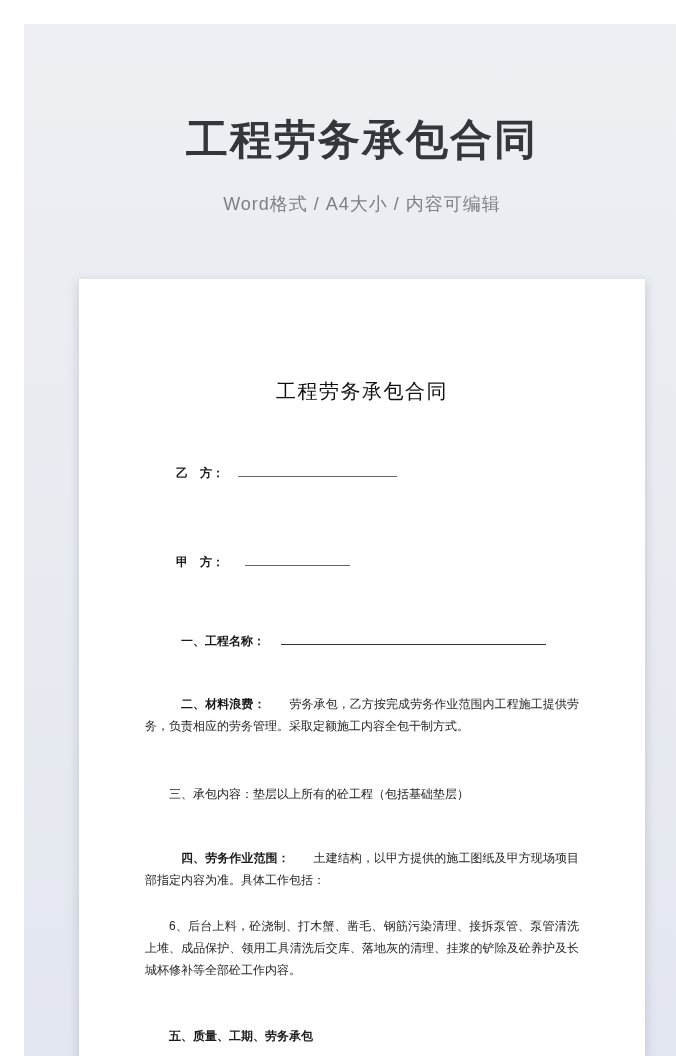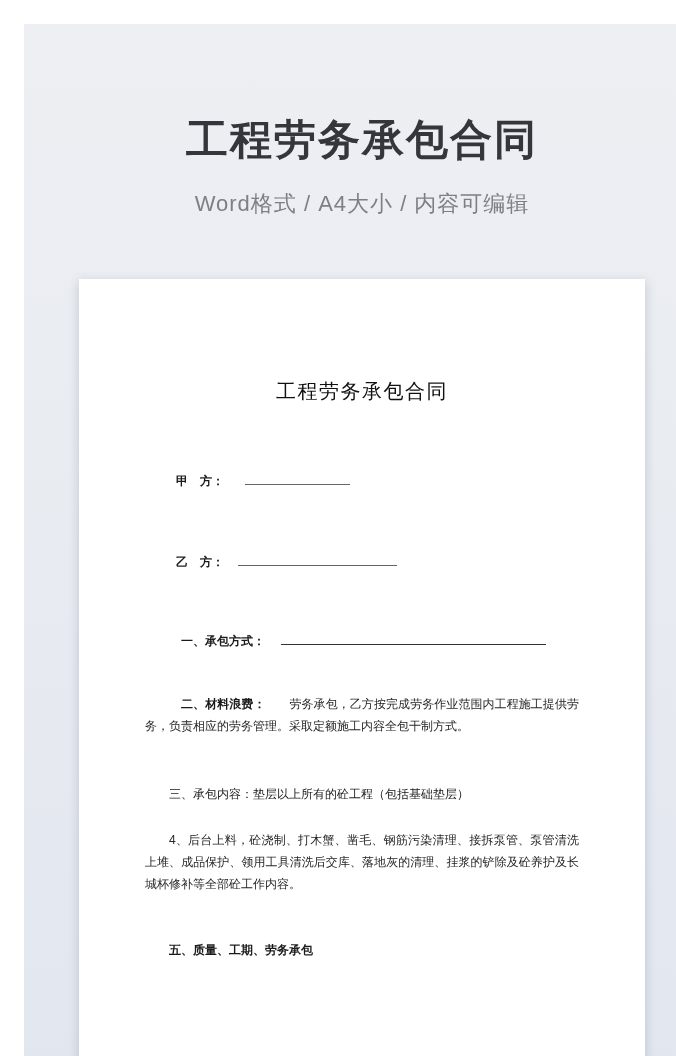--- a/index.html
+++ b/index.html
@@ -12,21 +12,21 @@
     width:676px; height:1056px;
     background:linear-gradient(180deg,#edeff3 0%, #e9ecf1 40%, #e2e6ef 100%);
     overflow:hidden;
   }
   .banner { text-align:center; padding-top:69px; }
   .banner-title {
     font-size:42px; line-height:46px; font-weight:700;
     color:#34363b; letter-spacing:2px;
   }
   .banner-sub {
-    font-size:22px; line-height:28px; margin-top:3px;
+    font-size:18px; line-height:28px; margin-top:3px;
     color:#7c7f84; letter-spacing:1px; font-weight:400;
   }
   .page {
     width:566px; height:792px; margin:37px auto 0;
     background:#ffffff;
     box-shadow:0 3px 10px rgba(100,110,135,.30);
     padding:76px 42px 0;
   }
   .doc {
     font-size:12px; line-height:22px; color:#262626;
@@ -64,34 +64,35 @@
   <div class="banner">
     <div class="banner-title">工程劳务承包合同</div>
     <div class="banner-sub">Word格式 / A4大小 / 内容可编辑</div>
   </div>
 
   <div class="page">
     <div class="doc">
 
       <p class="doc-title">工程劳务承包合同</p>
 
+      <p class="party second"><span>乙　方：</span><span class="uline ul-b"></span></p>
+
       <p class="party"><span>甲　方：</span><span class="uline ul-a"></span></p>
 
-      <p class="party second"><span>乙　方：</span><span class="uline ul-b"></span></p>
 
-
-      <p class="sec1"><b>一、承包方式：</b><span class="uline ul-name"></span></p>
+      <p class="sec1"><b>一、工程名称：</b><span class="uline ul-name"></span></p>
 
       <p class="sec2"><b>二、材料浪费：</b><span>劳务承包，乙方按完成劳务作业范围内工程施工提供劳务，负责相应的劳务管理。采取定额施工内容全包干制方式。</span></p>
 
       <p class="sec3">三、承包内容：垫层以上所有的砼工程（包括基础垫层）</p>
 
+      <p class="sec4"><b>四、劳务作业范围：</b><span>土建结构，以甲方提供的施工图纸及甲方现场项目部指定内容为准。具体工作包括：</span></p>
 
 
-      <p>4、后台上料，砼浇制、打木蟹、凿毛、钢筋污染清理、接拆泵管、泵管清洗上堆、成品保护、领用工具清洗后交库、落地灰的清理、挂浆的铲除及砼养护及长城杯修补等全部砼工作内容。</p>
+      <p>6、后台上料，砼浇制、打木蟹、凿毛、钢筋污染清理、接拆泵管、泵管清洗上堆、成品保护、领用工具清洗后交库、落地灰的清理、挂浆的铲除及砼养护及长城杯修补等全部砼工作内容。</p>
 
       <p class="sec5">五、质量、工期、劳务承包</p>
 
 
     </div>
   </div>
 
 </div>
 
 </body></html>

